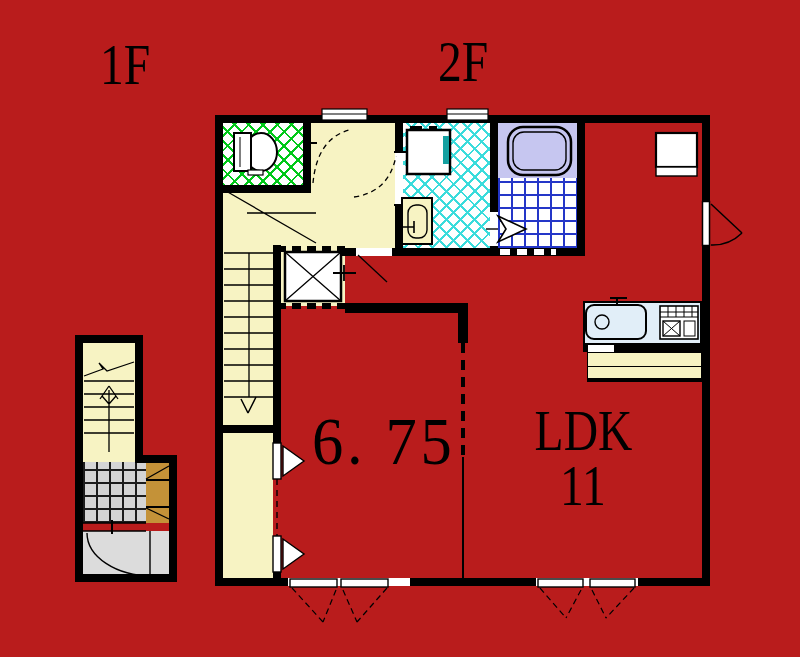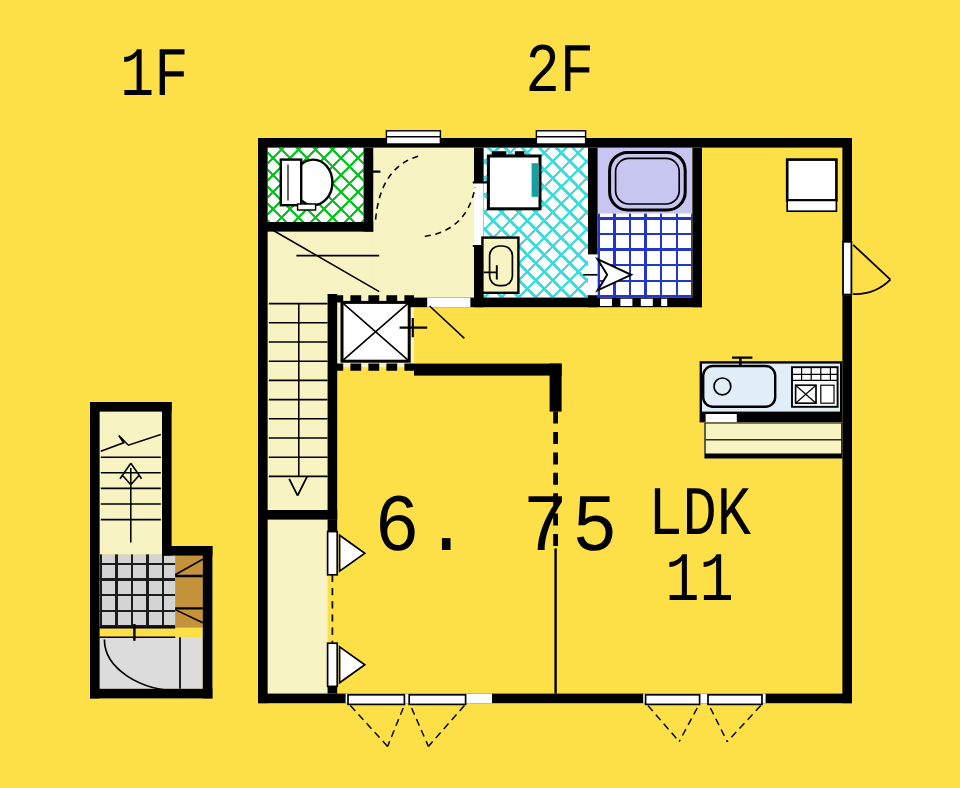--- a/index.html
+++ b/index.html
@@ -1,17 +1,17 @@
 <!DOCTYPE html>
 <html><head>
 <meta charset="utf-8">
 <style>
   html,body{margin:0;padding:0;background:#fff;}
-  .canvas{position:relative;width:800px;height:657px;background:#fde047;overflow:hidden;
-          font-family:Liberation Mono, monospace;color:#000;}
+  .canvas{position:relative;width:800px;height:657px;background:#b91c1c;overflow:hidden;
+          font-family:Liberation Serif, serif;color:#000;}
   .wall{position:absolute;background:#000;}
   .gap{position:absolute;background:#fff;}
   .region{position:absolute;}
   .yellow{background:#F7F3C3;}
   .lavender{background:#C6C6F0;}
   .porch{background:#DCDCDC;}
   .cabinet{background:#C49238;}
   .hatch-green{background-color:#fff;background-image:
     repeating-linear-gradient(45deg,#00C818 0 2px,transparent 2px 10px),
     repeating-linear-gradient(-45deg,#00C818 0 2px,transparent 2px 10px);}

